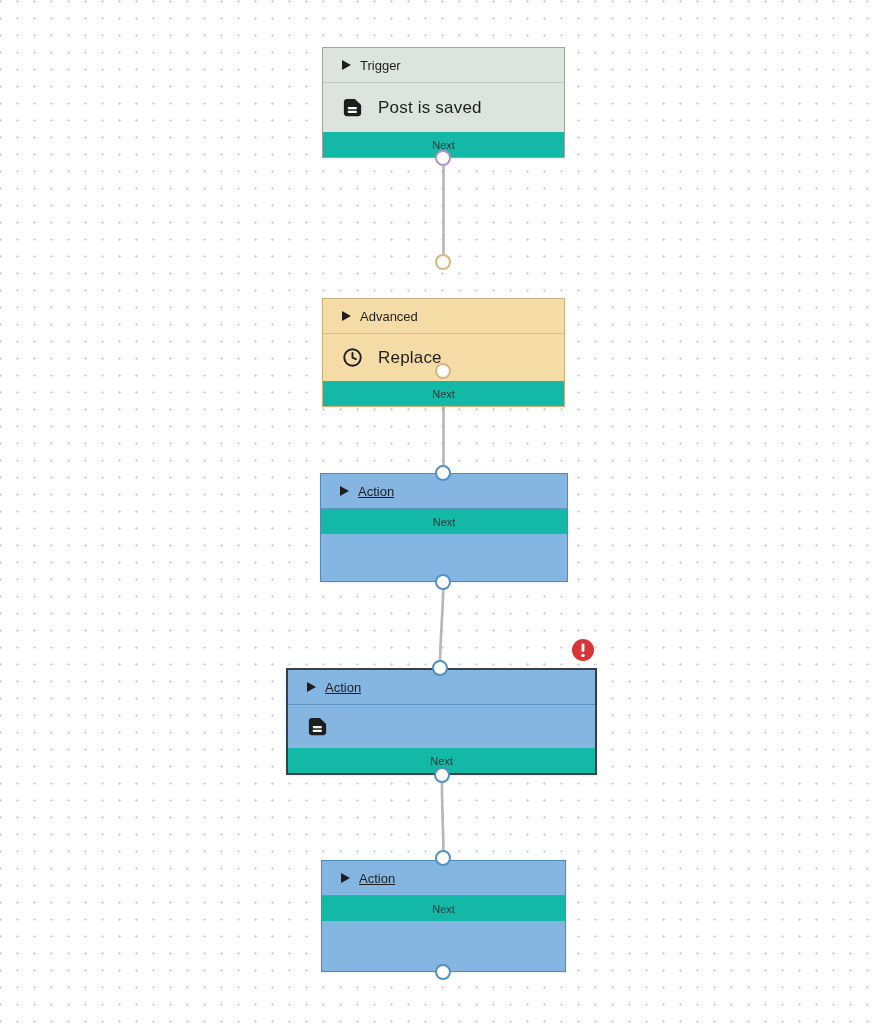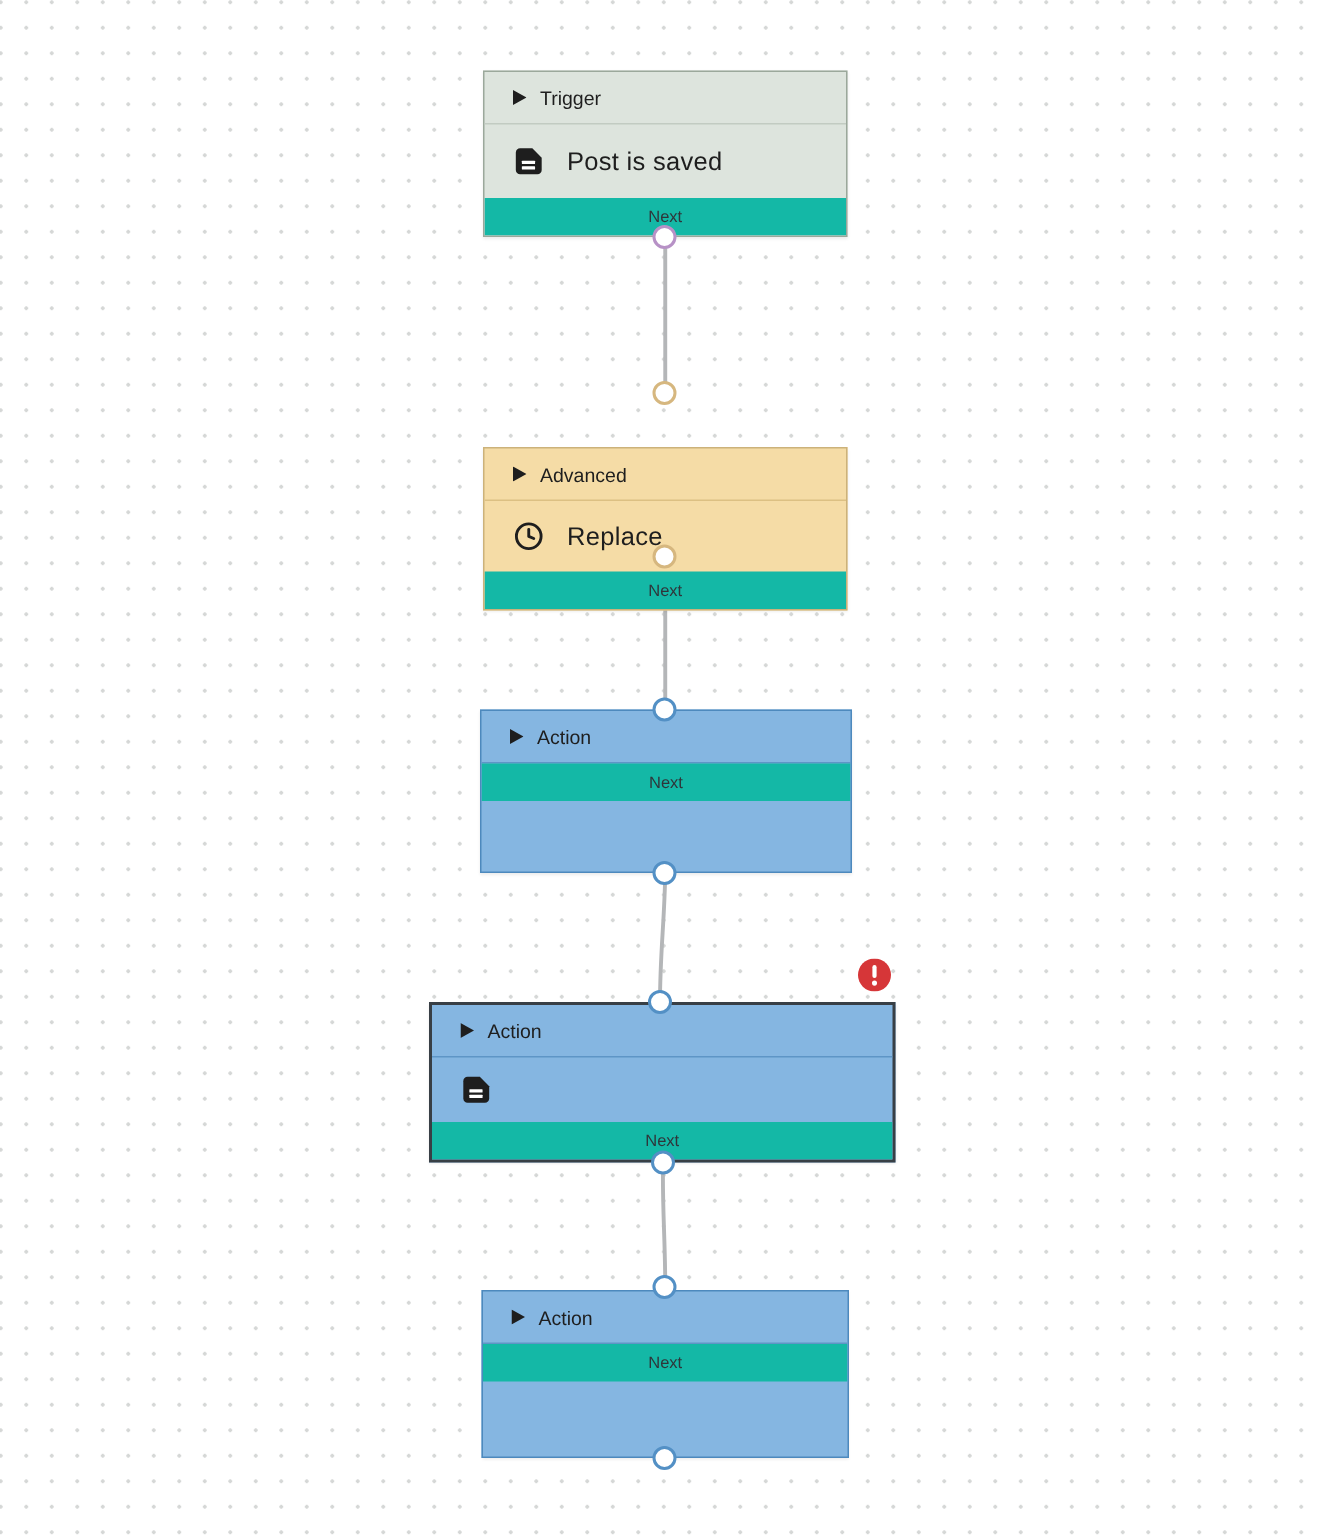--- a/index.html
+++ b/index.html
@@ -64,21 +64,21 @@
   }
   .tri { display: inline-flex; }
   .body-icon { display: inline-flex; flex: 0 0 auto; }
 
   
   .n-trigger  { background: #dde4dd; border: 1.5px solid #9ba89b; }
   .n-trigger  .node-header { border-bottom: 1px solid #c2cbc2; }
   .n-advanced { background: #f5dca6; border: 1.5px solid #ccb27a; }
   .n-advanced .node-header { border-bottom: 1px solid #dcc083; }
   .n-action   { background: #85b6e1; border: 1.5px solid #4d89bd; }
-  .n-action   .node-header { border-bottom: 1px solid #5e95c6; }
+  .n-action   .node-header { border-bottom: 1px solid #5e95c6; text-decoration: underline; }
   .n-selected { border: 2.5px solid #383f45; }
 
   
   .n1 { left: 322px; top: 47px;  width: 243px; height: 111px; }
   .n2 { left: 322px; top: 262px; width: 243px; height: 109px; margin-top: 36px; }
   .n3 { left: 320px; top: 473px; width: 248px; height: 109px; }
   .n4 { left: 286px; top: 668px; width: 311px; height: 107px; }
   .n5 { left: 321px; top: 860px; width: 245px; height: 112px; }
 
   .port {

